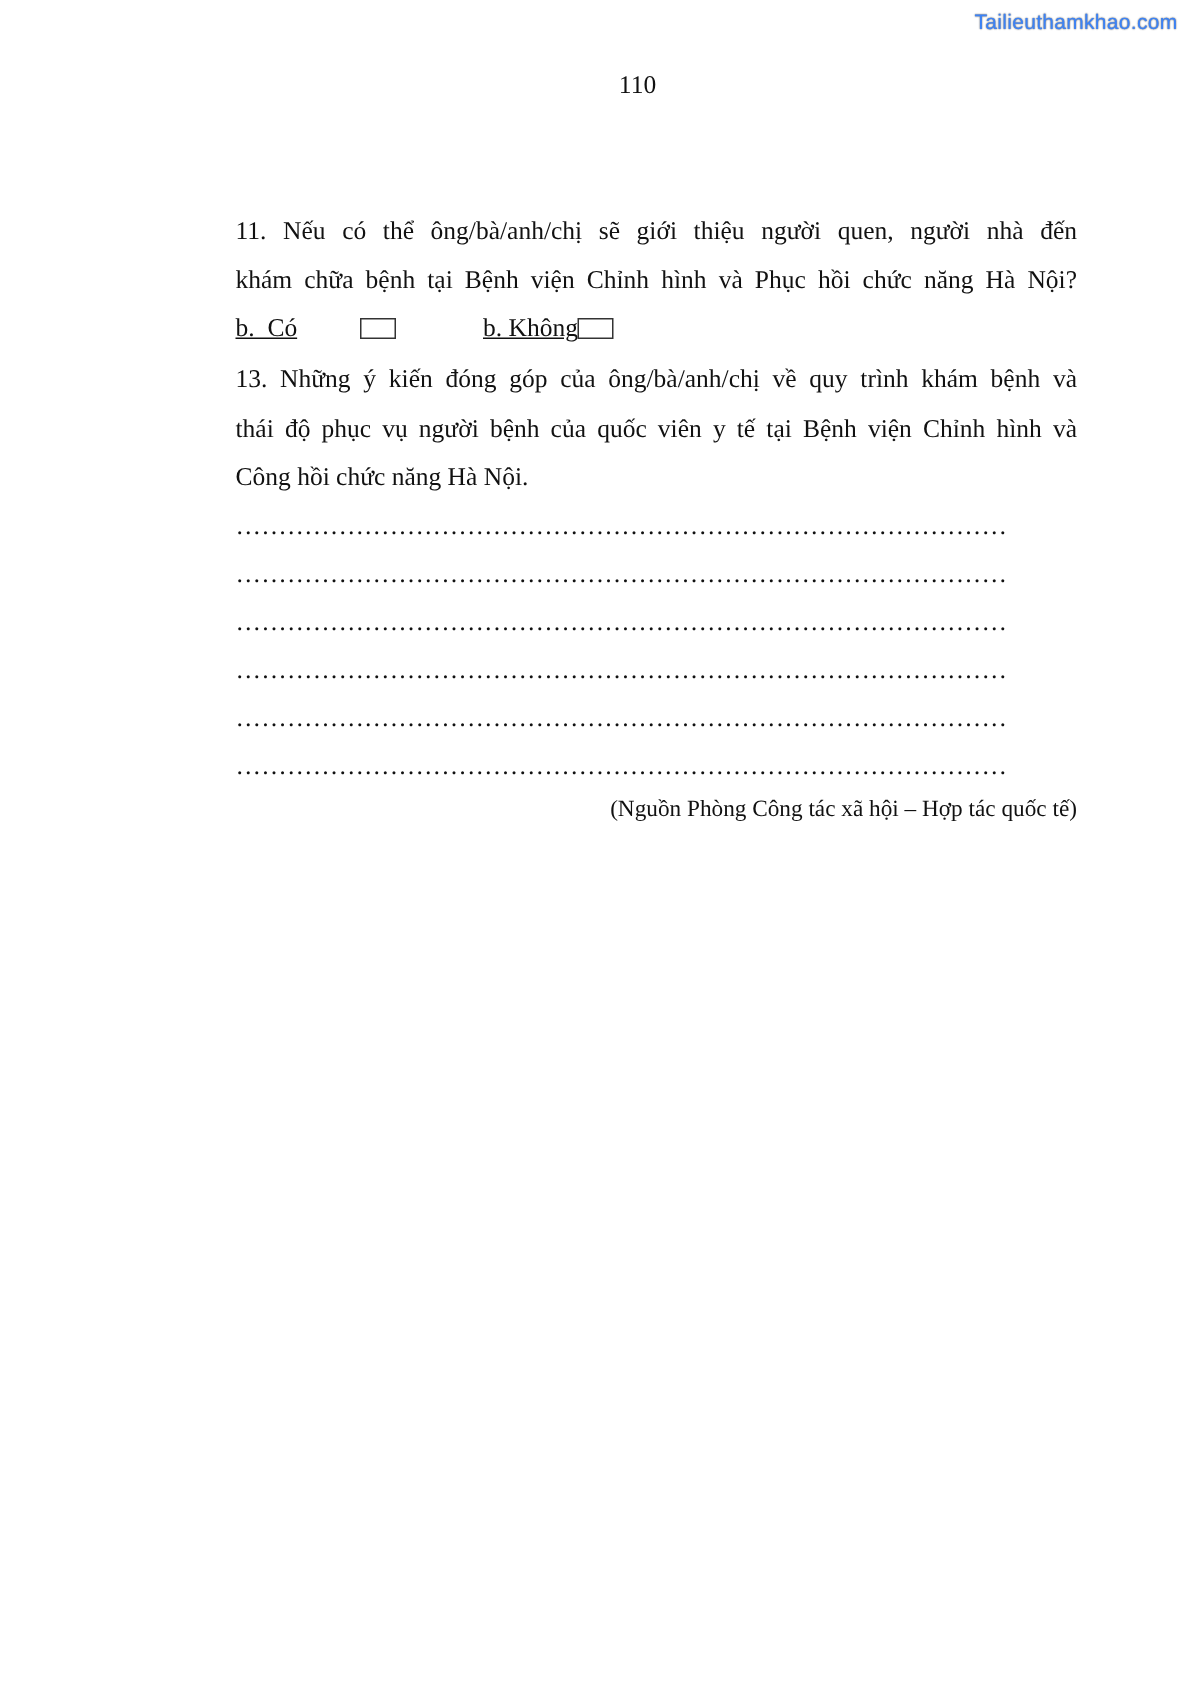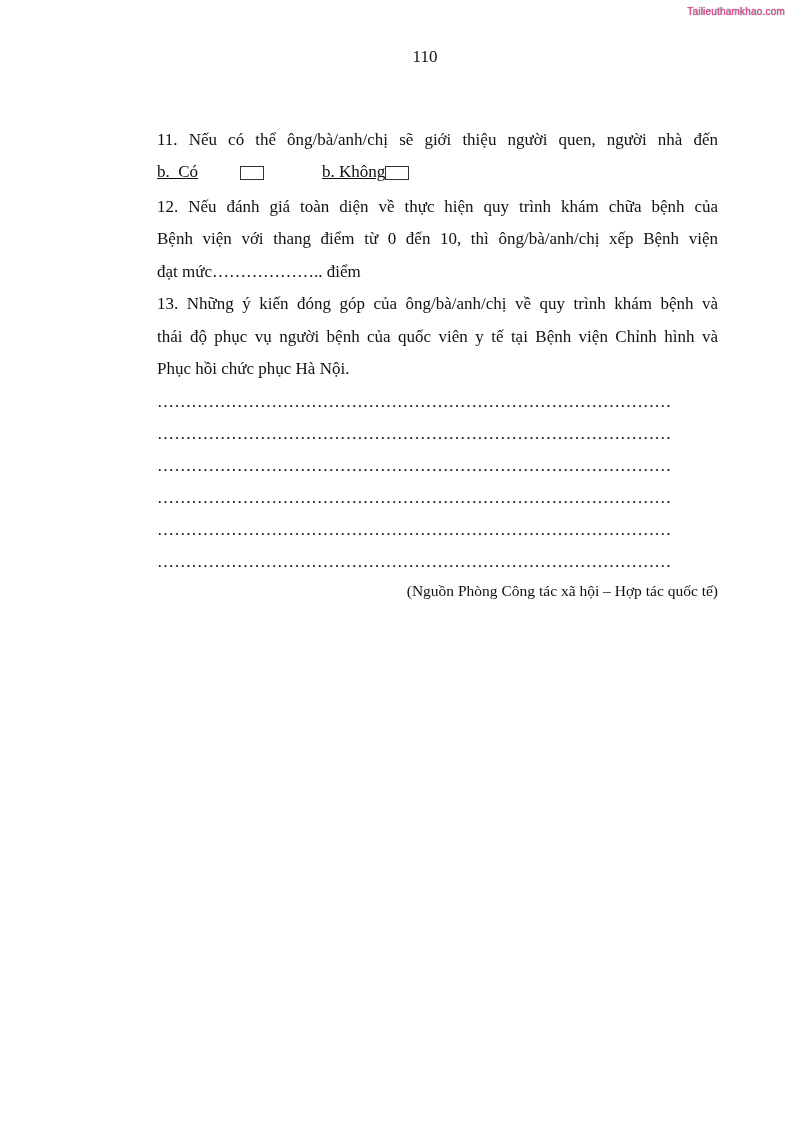--- a/index.html
+++ b/index.html
@@ -13,37 +13,37 @@
       position: relative;
       overflow: hidden;
       font-family: "Liberation Serif", "DejaVu Serif", serif;
       color: #111111;
     }
     .watermark {
       position: absolute;
       top: 6px;
       right: 9px;
       font-family: "Liberation Sans", "DejaVu Sans", sans-serif;
-      font-size: 10px;
-      color: #ec4899;
+      font-size: 14px;
+      color: #3b82f6;
       text-shadow: 0 0 1px #8a8a8a, 0 0 1px #8a8a8a;
       letter-spacing: 0.2px;
     }
     .page-number {
       position: absolute;
       top: 47px;
       left: 0;
       width: 850px;
       text-align: center;
       font-size: 17px;
     }
     .content {
       position: absolute;
       left: 157px;
-      top: 124px;
+      top: 138px;
       width: 561px;
       font-size: 17px;
       line-height: 32.5px;
     }
     .para {
       margin: 0;
       text-align: justify;
       text-align-last: left;
     }
     .para.full {
@@ -93,40 +93,36 @@
 <body>
 
 <div class="watermark">Tailieuthamkhao.com</div>
 
 <div class="page-number">110</div>
 
 <div class="content">
 
   <div>
     <p class="para full">11. Nếu có thể ông/bà/anh/chị sẽ giới thiệu người quen, người nhà đến</p>
+    <p class="para full">khám chữa bệnh tại Bệnh viện Chỉnh hình và Phục hồi chức năng Hà Nội?</p>
     <div class="options">
       <span class="opt-label opt-yes-label">b.  Có</span>
       <span class="checkbox"></span>
       <span class="opt-no-wrap">
         <span class="opt-label opt-no-label">b. Không</span>
         <span class="checkbox"></span>
       </span>
     </div>
   </div>
 
-  <div>
-    <p class="para full">12. Nếu đánh giá toàn diện về thực hiện quy trình khám chữa bệnh của</p>
-    <p class="para full">Bệnh viện với thang điểm từ 0 đến 10, thì ông/bà/anh/chị xếp Bệnh viện</p>
-    <p class="para">đạt mức……………….. điểm</p>
-  </div>
 
   <div>
     <p class="para full">13. Những ý kiến đóng góp của ông/bà/anh/chị về quy trình khám bệnh và</p>
     <p class="para full">thái độ phục vụ người bệnh của quốc viên y tế tại Bệnh viện Chỉnh hình và</p>
-    <p class="para">Phục hồi chức phục Hà Nội.</p>
+    <p class="para">Công hồi chức năng Hà Nội.</p>
 
     <div>
       <div class="dotline">………………………………………………………………………………</div>
       <div class="dotline">………………………………………………………………………………</div>
       <div class="dotline">………………………………………………………………………………</div>
       <div class="dotline">………………………………………………………………………………</div>
       <div class="dotline">………………………………………………………………………………</div>
       <div class="dotline">………………………………………………………………………………</div>
     </div>
   </div>

